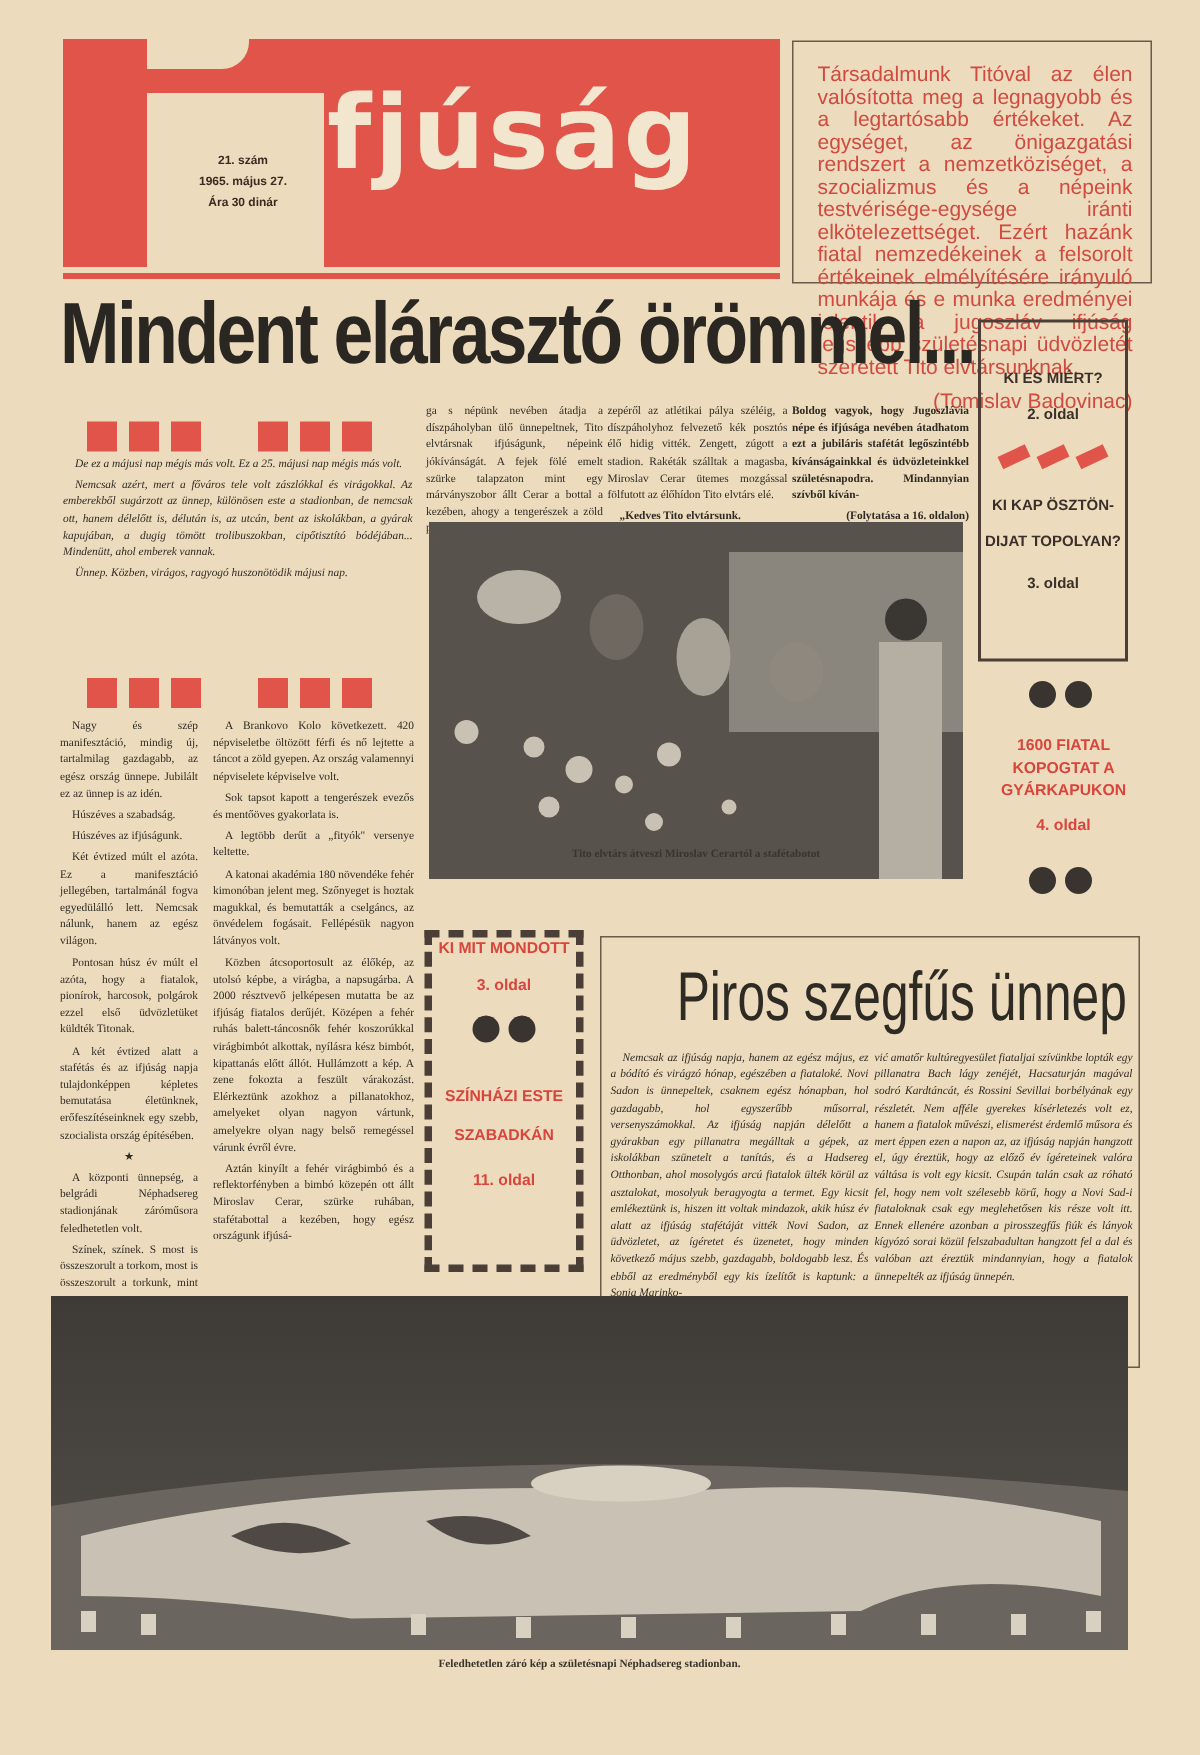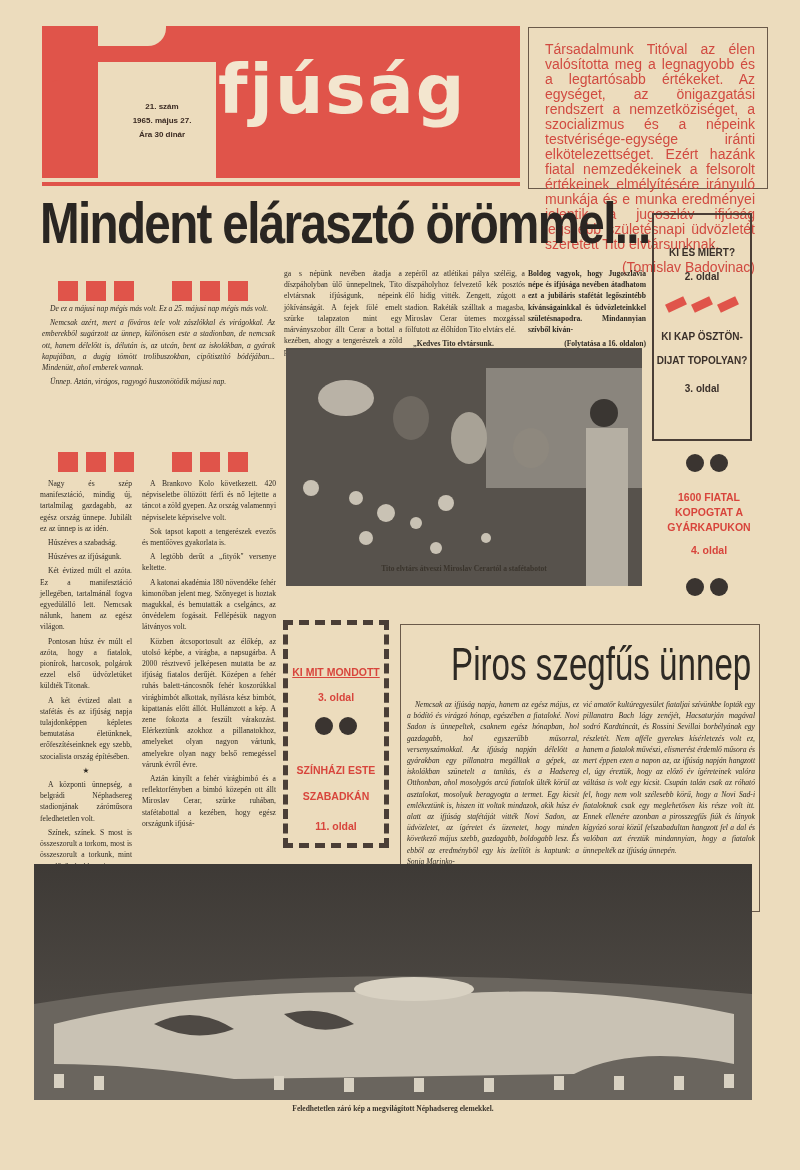--- a/index.html
+++ b/index.html
@@ -57,21 +57,21 @@
 
 <div class="abs headline" style="left:40px;top:194px;">Mindent elárasztó örömmel...</div>
 
 <div class="abs" style="left:58px;top:281px;">
   <span class="sq"></span><span class="sq"></span><span class="sq" style="margin-right:38px"></span><span class="sq"></span><span class="sq"></span><span class="sq"></span>
 </div>
 
 <div class="abs col italic" style="left:42px;top:303px;width:233px;">
   <p>De ez a májusi nap mégis más volt. Ez a 25. májusi nap mégis más volt.</p>
   <p>Nemcsak azért, mert a főváros tele volt zászlókkal és virágokkal. Az emberekből sugárzott az ünnep, különösen este a stadionban, de nemcsak ott, hanem délelőtt is, délután is, az utcán, bent az iskolákban, a gyárak kapujában, a dugig tömött trolibuszokban, cipőtisztító bódéjában... Mindenütt, ahol emberek vannak.</p>
-  <p>Ünnep. Aztán, virágos, ragyogó huszonötödik májusi nap.</p>
+  <p>Ünnep. Közben, virágos, ragyogó huszonötödik májusi nap.</p>
 </div>
 
 <div class="abs" style="left:58px;top:452px;">
   <span class="sq"></span><span class="sq"></span><span class="sq" style="margin-right:38px"></span><span class="sq"></span><span class="sq"></span><span class="sq"></span>
 </div>
 
 <div class="abs col" style="left:40px;top:478px;width:92px;">
   <p>Nagy és szép manifesztáció, mindig új, tartalmilag gazdagabb, az egész ország ünnepe. Jubilált ez az ünnep is az idén.</p>
   <p>Húszéves a szabadság.</p>
   <p>Húszéves az ifjúságunk.</p>
@@ -139,21 +139,21 @@
 </div>
 
 <div class="abs" style="left:683px;top:454px;"><span class="dot"></span><span class="dot"></span></div>
 <div class="abs red-teaser" style="left:660px;top:490px;width:98px;">
   <div>1600 FIATAL KOPOGTAT A GYÁRKAPUKON</div>
   <div style="margin-top:8px">4. oldal</div>
 </div>
 <div class="abs" style="left:683px;top:578px;"><span class="dot"></span><span class="dot"></span></div>
 
 <div class="abs dashed-box" style="left:283px;top:620px;width:106px;height:228px;">
-  <div class="red-teaser" style="margin-top:40px;text-decoration:underline;">KI MIT MONDOTT</div>
+  <div class="red-teaser" style="">KI MIT MONDOTT</div>
   <div class="red-teaser" style="margin-top:10px;">3. oldal</div>
   <div style="text-align:center;margin-top:12px;"><span class="dot"></span><span class="dot"></span></div>
   <div class="red-teaser" style="margin-top:18px;line-height:26px;">SZÍNHÁZI ESTE SZABADKÁN</div>
   <div class="red-teaser" style="margin-top:10px;">11. oldal</div>
 </div>
 
 <div class="abs piros-box" style="left:400px;top:624px;width:360px;height:288px;">
   <div class="piros-title" style="margin-top:16px;">Piros szegfűs ünnep</div>
   <div class="abs col italic" style="left:6px;top:74px;width:172px;">
     <p>Nemcsak az ifjúság napja, hanem az egész május, ez a bódító és virágzó hónap, egészében a fiataloké. Novi Sadon is ünnepeltek, csaknem egész hónapban, hol gazdagabb, hol egyszerűbb műsorral, versenyszámokkal. Az ifjúság napján délelőtt a gyárakban egy pillanatra megálltak a gépek, az iskolákban szünetelt a tanítás, és a Hadsereg Otthonban, ahol mosolygós arcú fiatalok ülték körül az asztalokat, mosolyuk beragyogta a termet. Egy kicsit emlékeztünk is, hiszen itt voltak mindazok, akik húsz év alatt az ifjúság stafétáját vitték Novi Sadon, az üdvözletet, az ígéretet és üzenetet, hogy minden következő május szebb, gazdagabb, boldogabb lesz. És ebből az eredményből egy kis ízelítőt is kaptunk: a Sonja Marinko-</p>
@@ -184,13 +184,13 @@
       <rect x="310" y="214" width="10" height="14"></rect>
         <rect x="380" y="214" width="10" height="14"></rect>
         <rect x="450" y="214" width="10" height="14"></rect>
       <rect x="520" y="212" width="10" height="14"></rect>
         <rect x="580" y="212" width="10" height="14"></rect>
         <rect x="640" y="212" width="10" height="14"></rect>
       <rect x="690" y="210" width="10" height="14"></rect>
     </g>
   </svg>
 </div>
-<div class="abs caption" style="left:34px;top:1104px;width:718px;">Feledhetetlen záró kép a megvilágított Néphadsereg elemekkel.</div>
+<div class="abs caption" style="left:34px;top:1104px;width:718px;">Feledhetetlen záró kép a születésnapi Néphadsereg stadionban.</div>
 
 </body></html>

